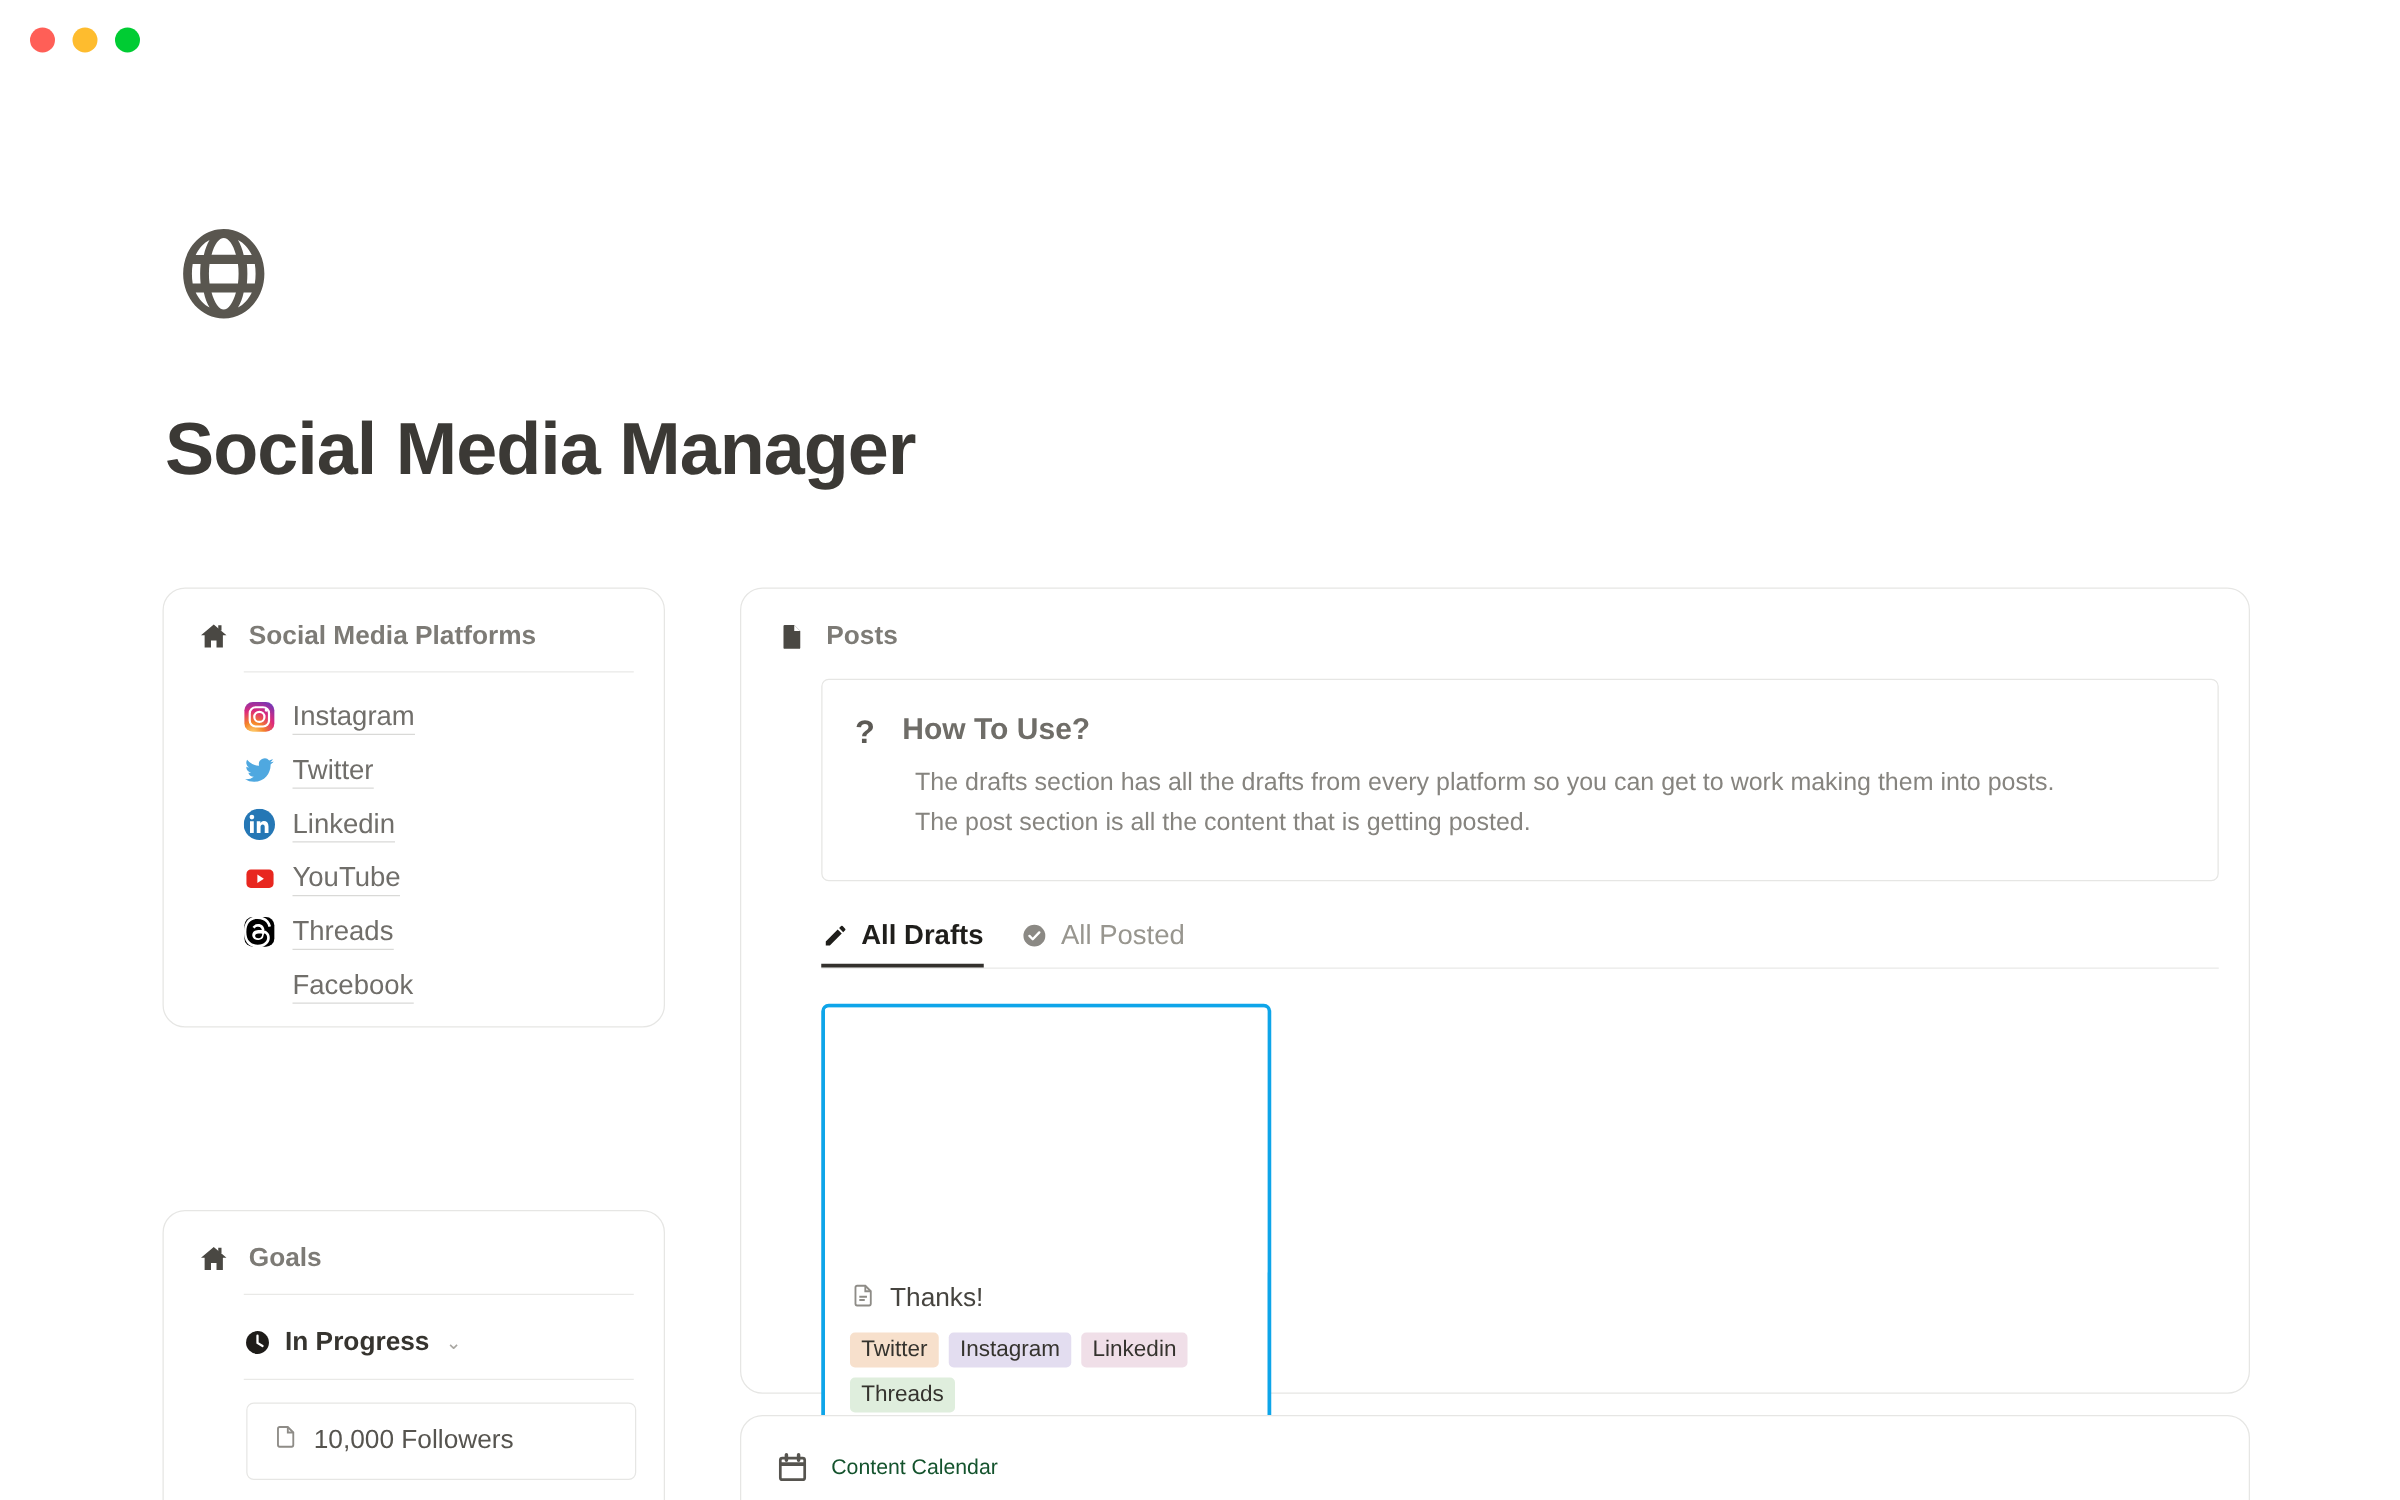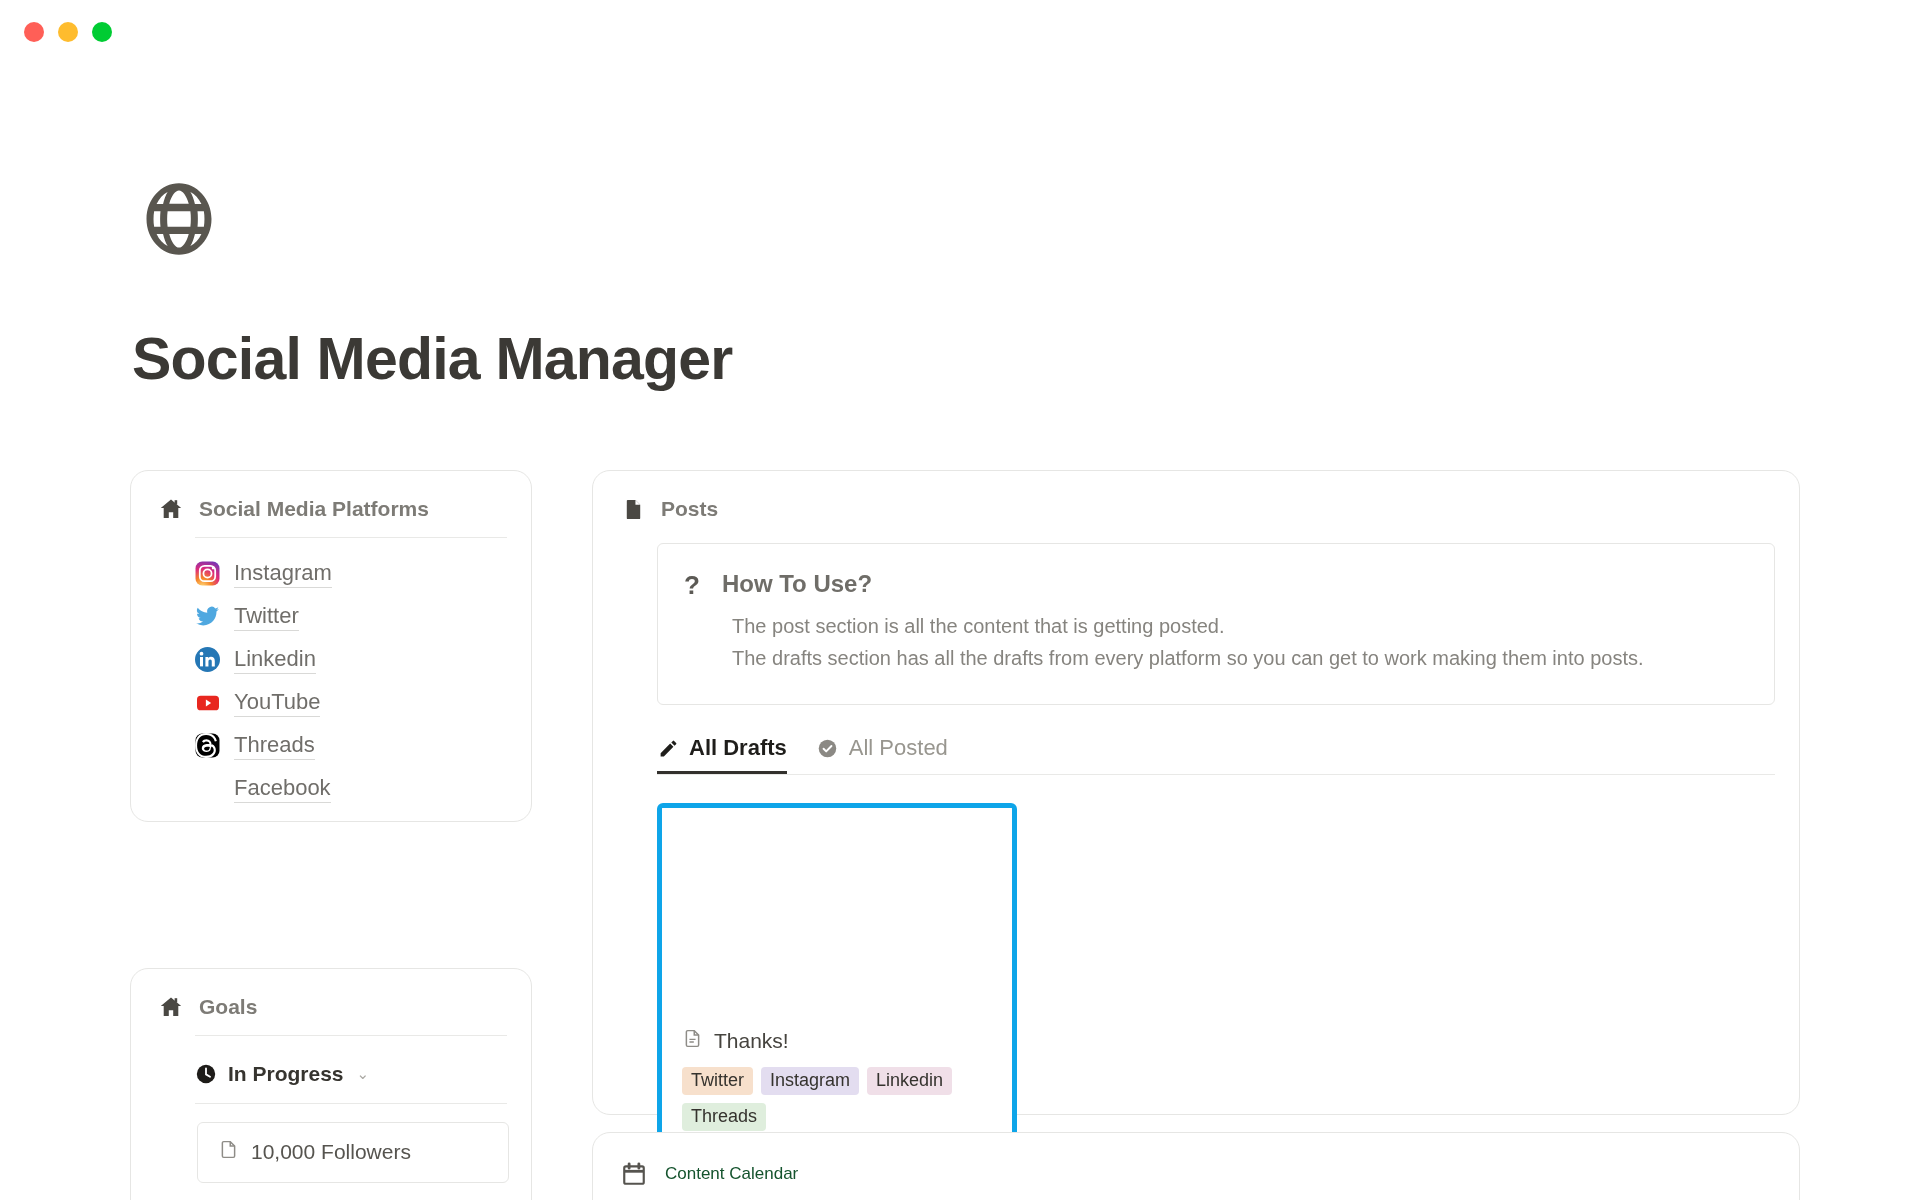--- a/index.html
+++ b/index.html
@@ -164,21 +164,21 @@
     color: #1f1e1b;
     font-weight: bold;
     box-shadow: inset 0 -3px 0 0 #33312d;
   }
   .tab.inactive { color: #98968f; }
   .tab-icon { width:22px; height:22px; flex:none; display:flex; align-items:center; justify-content:center;}
 
   .draft-card {
     margin: 28px 0 0 64px;
     width: 360px;
-    border: 5px solid #0ea5e9;
+    border: 3px solid #0ea5e9;
     border-radius: 6px;
     background:#fff;
     padding: 0 0 18px 0;
     overflow:hidden;
   }
   .draft-thumb { height: 212px; background:#fff; }
   .draft-title-row { display:flex; align-items:center; gap:11px; padding: 8px 0 0 20px; }
   .draft-title { font-size: 21px; color: #46443f; }
   .tag-row { display:flex; flex-wrap: wrap; gap: 8px; padding: 14px 14px 0 20px; }
   .tag {
@@ -356,22 +356,22 @@
       </span>
       <span class="panel-head-title">Posts</span>
     </div>
 
     <div class="howto">
       <div class="howto-head">
         <span class="howto-q">?</span>
         <span class="howto-title">How To Use?</span>
       </div>
       <div class="howto-body">
+        <div>The drafts section has all the drafts from every platform so you can get to work making them into posts.</div>
         <div>The post section is all the content that is getting posted.</div>
-        <div>The drafts section has all the drafts from every platform so you can get to work making them into posts.</div>
       </div>
     </div>
 
     <div class="tabs">
       <div class="tab active">
         <span class="tab-icon">
           <svg viewBox="0 0 24 24" width="21" height="21" fill="#1f1e1b">
             <path d="M3 17.3V21h3.7L17.6 10.1l-3.7-3.7L3 17.3zM20.7 7a1 1 0 0 0 0-1.4l-2.3-2.3a1 1 0 0 0-1.4 0l-1.8 1.8 3.7 3.7L20.7 7z"></path>
           </svg>
         </span>

